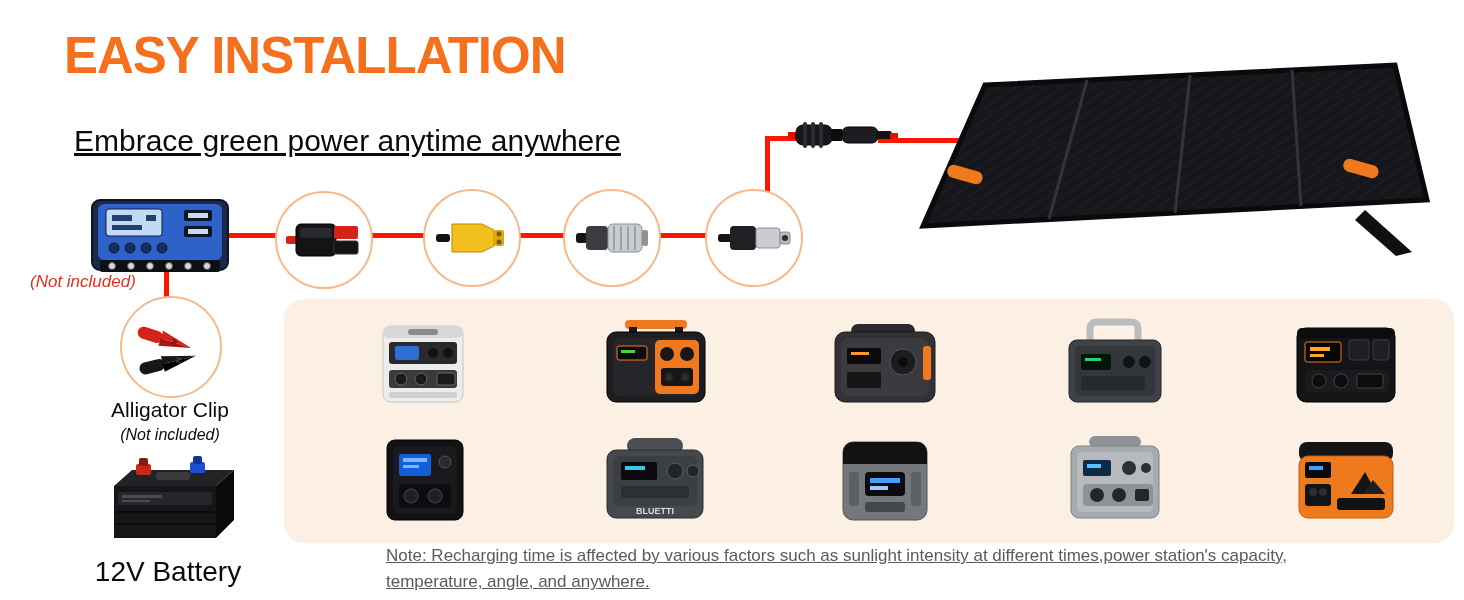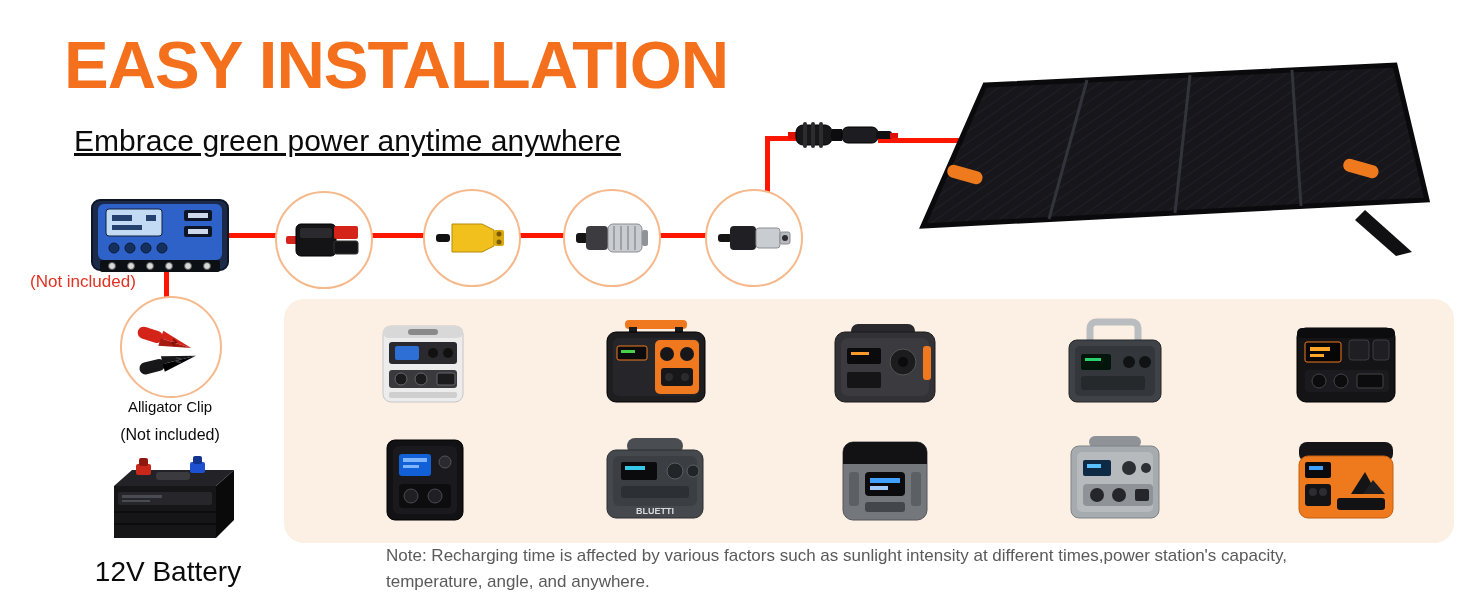--- a/index.html
+++ b/index.html
@@ -1,30 +1,30 @@
 <!DOCTYPE html>
 <html><head>
 <meta charset="utf-8">
 <style>
   html,body{margin:0;padding:0;background:#fff;}
   .canvas{position:relative;width:1464px;height:600px;background:#ffffff;overflow:hidden;
           font-family:"Liberation Sans",sans-serif;}
   .abs{position:absolute;}
-  .title{left:64px;top:26px;font-size:67px;font-weight:900;color:#f4701d;letter-spacing:-1px;white-space:nowrap;}
+  .title{left:64px;top:26px;font-size:51px;font-weight:900;color:#f4701d;letter-spacing:-1px;white-space:nowrap;}
   .subtitle{left:74px;top:124px;font-size:30px;color:#0b0b0b;white-space:nowrap;text-decoration:underline;}
   .wire{position:absolute;background:#ff1600;z-index:1;}
   .conn-circle{position:absolute;width:94px;height:94px;border-radius:50%;background:#fff;
                border:2px solid #f6b98c;z-index:2;display:flex;align-items:center;justify-content:center;}
-  .red-note{color:#e03222;font-size:17px;white-space:nowrap;}
+  .red-note{color:#e03222;font-size:17px;white-space:nowrap;font-style:italic;}
   .black-label{color:#0b0b0b;white-space:nowrap;text-align:center;width:200px;}
   .panel{left:284px;top:299px;width:1170px;height:244px;background:#fcefe3;border-radius:20px;z-index:0;}
   .products{left:308px;top:304px;width:1150px;height:232px;display:grid;z-index:1;
             grid-template-columns:repeat(5,1fr);grid-template-rows:1fr 1fr;}
   .pcell{display:flex;align-items:center;justify-content:center;}
-  .note{left:386px;top:543px;font-size:17px;color:#5a5a5a;line-height:1.55;z-index:3;}
+  .note{left:386px;top:543px;font-size:17px;color:#5a5a5a;line-height:1.55;z-index:3;text-decoration:underline;}
   svg{display:block;}
   .z3{z-index:3;}
 </style>
 </head>
 <body>
 
 <div class="canvas">
 
   <div class="abs title">EASY INSTALLATION</div>
   <div class="abs subtitle">Embrace green power anytime anywhere</div>
@@ -145,21 +145,21 @@
       </g>
       <g transform="translate(10,48) rotate(-14 20 12)">
         <rect x="0" y="6" width="26" height="12" rx="6" fill="#17171a"></rect>
         <polygon points="24,4 58,12 24,12" fill="#17171a"></polygon>
         <polygon points="24,20 58,12 24,12" fill="#000"></polygon>
         <path d="M38,9 l4,2 -4,2 4,2" stroke="#3c3c42" stroke-width="1.5" fill="none"></path>
       </g>
     </svg>
   </div>
 
-  <div class="abs black-label" style="left:70px;top:398px;font-size:15px;z-index:3;">Alligator Clip</div>
+  <div class="abs black-label" style="left:70px;top:398px;font-size:21px;z-index:3;">Alligator Clip</div>
   <div class="abs black-label red-note" style="left:70px;top:426px;font-size:16px;z-index:3;">(Not included)</div>
 
   <div class="abs z3" style="left:102px;top:452px;width:140px;height:100px;">
     <svg width="140" height="100" viewBox="0 0 140 100">
       <polygon points="12,34 30,18 132,18 114,34" fill="#232327"></polygon>
       <polygon points="114,34 132,18 132,68 114,86" fill="#0a0a0b"></polygon>
       <rect x="12" y="34" width="102" height="52" fill="#161619"></rect>
       <rect x="34" y="12" width="15" height="11" rx="2" fill="#c8281c"></rect>
       <rect x="37" y="6" width="9" height="8" rx="2" fill="#8f1810"></rect>
       <rect x="88" y="10" width="15" height="11" rx="2" fill="#1d4fd0"></rect>

